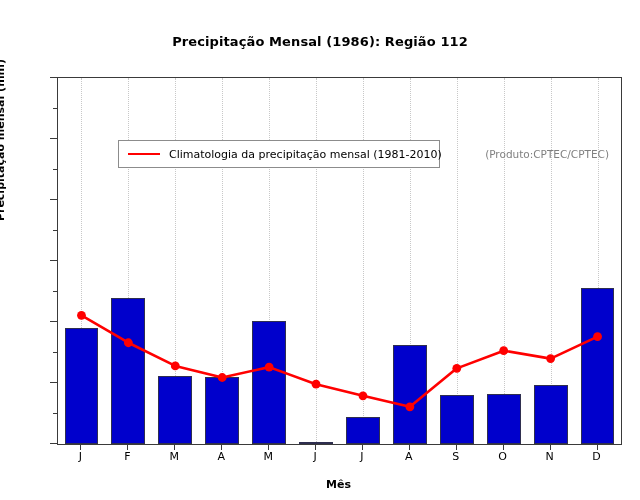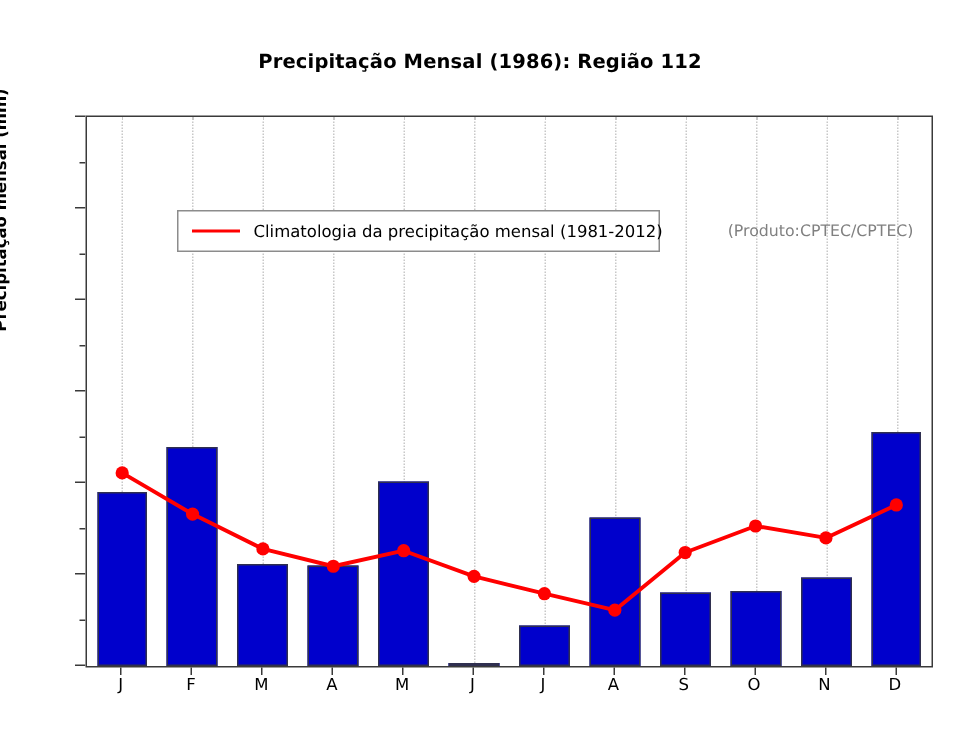--- a/index.html
+++ b/index.html
@@ -153,20 +153,21 @@
   }
 </style>
 </head>
 <body>
 
 <div id="figure">
 
   <div id="chart-title">Precipitação Mensal (1986): Região 112</div>
 
   <div id="y-axis-label">Precipitação mensal (mm)</div>
+  <div id="x-axis-label">Mês</div>
 
   <div id="y-ticks">
       <div class="ytick-mark" style="top: 427px;"></div>
       <div class="ytick-mark" style="top: 366px;"></div>
       <div class="ytick-mark" style="top: 305px;"></div>
       <div class="ytick-mark" style="top: 244px;"></div>
       <div class="ytick-mark" style="top: 183px;"></div>
       <div class="ytick-mark" style="top: 122px;"></div>
       <div class="ytick-mark" style="top: 61px;"></div>
       <div class="ytick-minor" style="top: 396.5px;"></div>
@@ -243,19 +244,19 @@
         <circle cx="304.9583333333333" cy="317.81" r="4.4" fill="#FF0000"></circle>
         <circle cx="351.875" cy="328.79" r="4.4" fill="#FF0000"></circle>
         <circle cx="398.79166666666663" cy="290.36" r="4.4" fill="#FF0000"></circle>
         <circle cx="445.7083333333333" cy="272.67" r="4.4" fill="#FF0000"></circle>
         <circle cx="492.625" cy="280.59999999999997" r="4.4" fill="#FF0000"></circle>
         <circle cx="539.5416666666666" cy="258.64" r="4.4" fill="#FF0000"></circle>
       </svg>
 
     <div id="legend-box">
       <span id="legend-swatch"></span>
-      <span id="legend-label">Climatologia da precipitação mensal (1981-2012)</span>
+      <span id="legend-label">Climatologia da precipitação mensal (1981-2010)</span>
     </div>
 
     <div id="source-note">(Produto:CPTEC/CPTEC)</div>
   </div>
 
 </div>
 
 </body></html>

